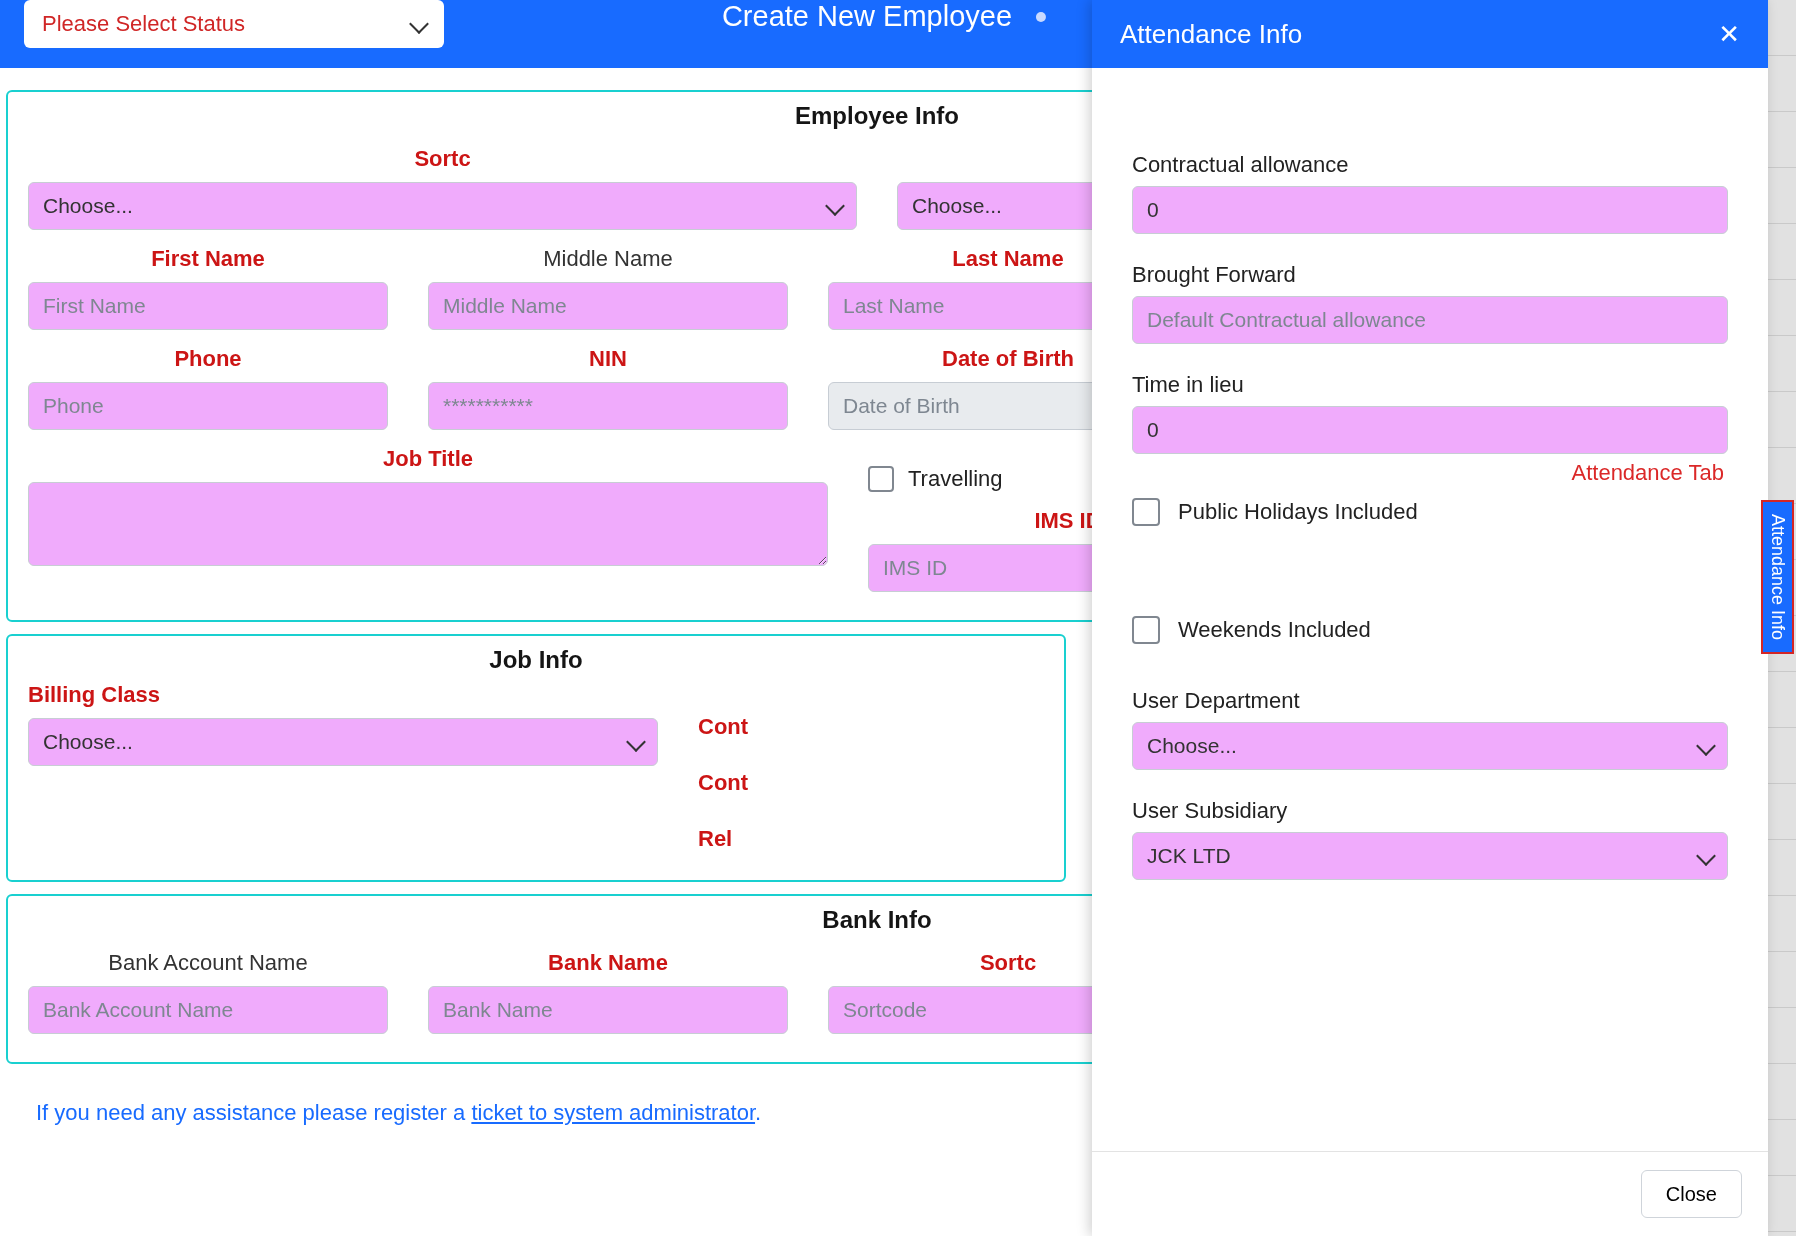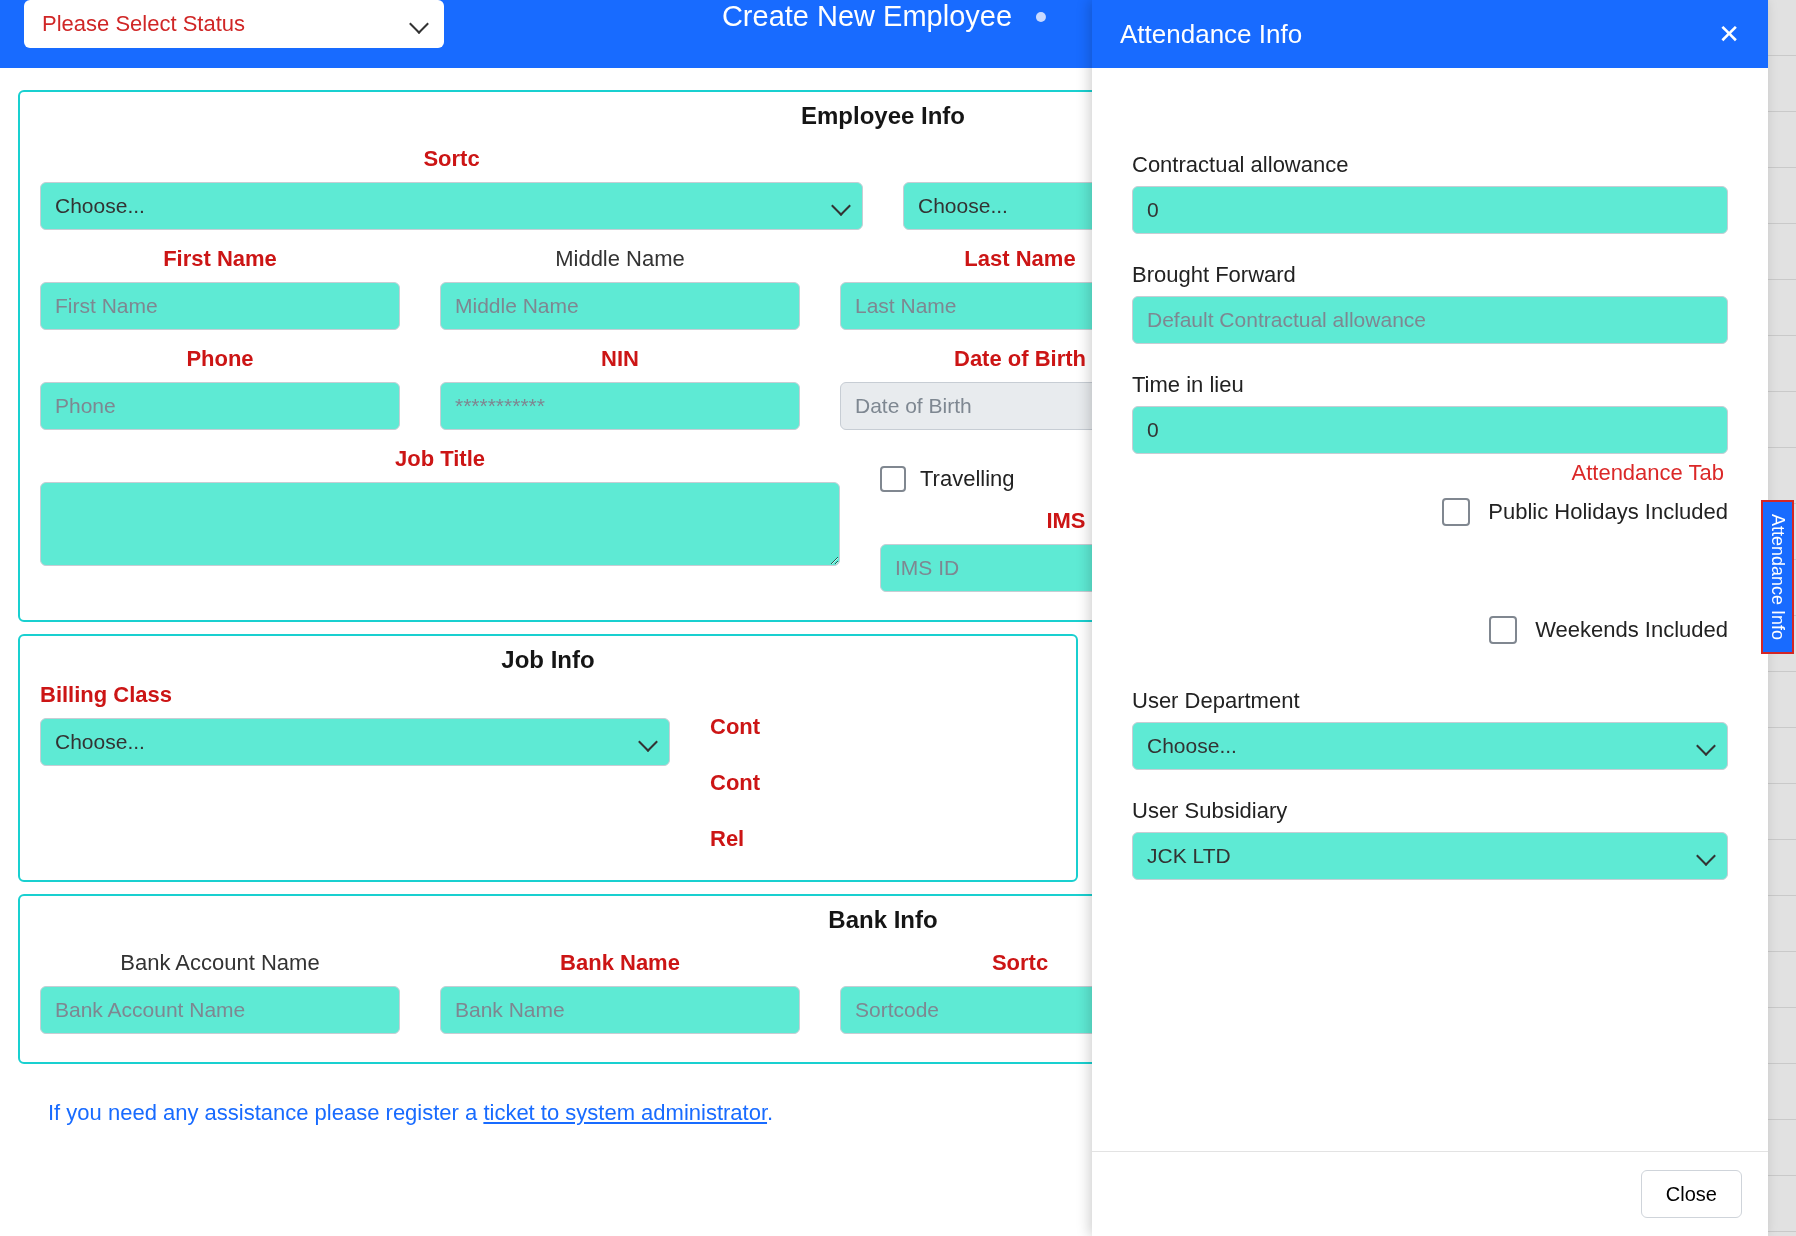--- a/index.html
+++ b/index.html
@@ -67,21 +67,21 @@
       width: 12px;
       height: 12px;
       border-right: 2px solid currentColor;
       border-bottom: 2px solid currentColor;
       transform: rotate(45deg);
       margin-top: -6px;
     }
     
     .content {
       position: relative;
-      padding: 22px 20px 20px 18px;
+      padding: 22px 20px 20px 6px;
       width: calc(100% - 28px);
       z-index: 1;
     }
     .card {
       border: 2px solid #19d0d0;
       border-radius: 6px;
       padding: 10px 20px 28px;
       margin-bottom: 12px;
     }
     .card h2 {
@@ -96,21 +96,21 @@
     .col.sm { flex: 0 0 360px; }
     .label { text-align: center; color: #cc1515; font-weight: 700; font-size: 22px; }
     .label.opt { color: #333; font-weight: 500; }
     .input, .select {
       height: 48px;
       border: 1px solid #c7cdd4;
       border-radius: 6px;
       padding: 0 14px;
       font-size: 21px;
       color: #333;
-      background:#5eead4;
+      background:#f0abfc;
     }
     .input::placeholder { color: #7e8791; }
     .input.disabled { background: #e8ebee; color:#7e8791; }
     .select { display:flex; align-items:center; justify-content:space-between; cursor:pointer; }
     .select .ph { color:#333; }
     textarea.input { height: 84px; padding:10px 14px; resize: both; }
     
     .panel {
       position: absolute;
       right: 28px;
@@ -132,21 +132,21 @@
       justify-content:space-between;
       padding: 0 28px;
       font-size: 26px;
       font-weight:500;
     }
     .close-x { cursor:pointer; font-size:26px; line-height:1; }
     .panel-body { padding: 84px 40px 0 40px; flex:1; overflow:auto; position:relative; }
     .field { margin-bottom: 28px; }
     .field > label { font-size: 22px; color: #222; display:block; margin-bottom: 8px; }
     .field .input, .field .select { width:100%; }
-    .chk { display:flex; align-items:center; gap:18px; font-size:22px; color:#222; margin: 44px 0; justify-content: flex-end; }
+    .chk { display:flex; align-items:center; gap:18px; font-size:22px; color:#222; margin: 44px 0; }
     .chk input[type=checkbox]{
       width:28px;height:28px;appearance:none;border:2px solid #808790;border-radius:4px;cursor:pointer;
     }
     .att-tab-ann{
       position:absolute;
       right: 44px;
       top: 392px;
       color:#db2828;
       font-size:22px;
     }

